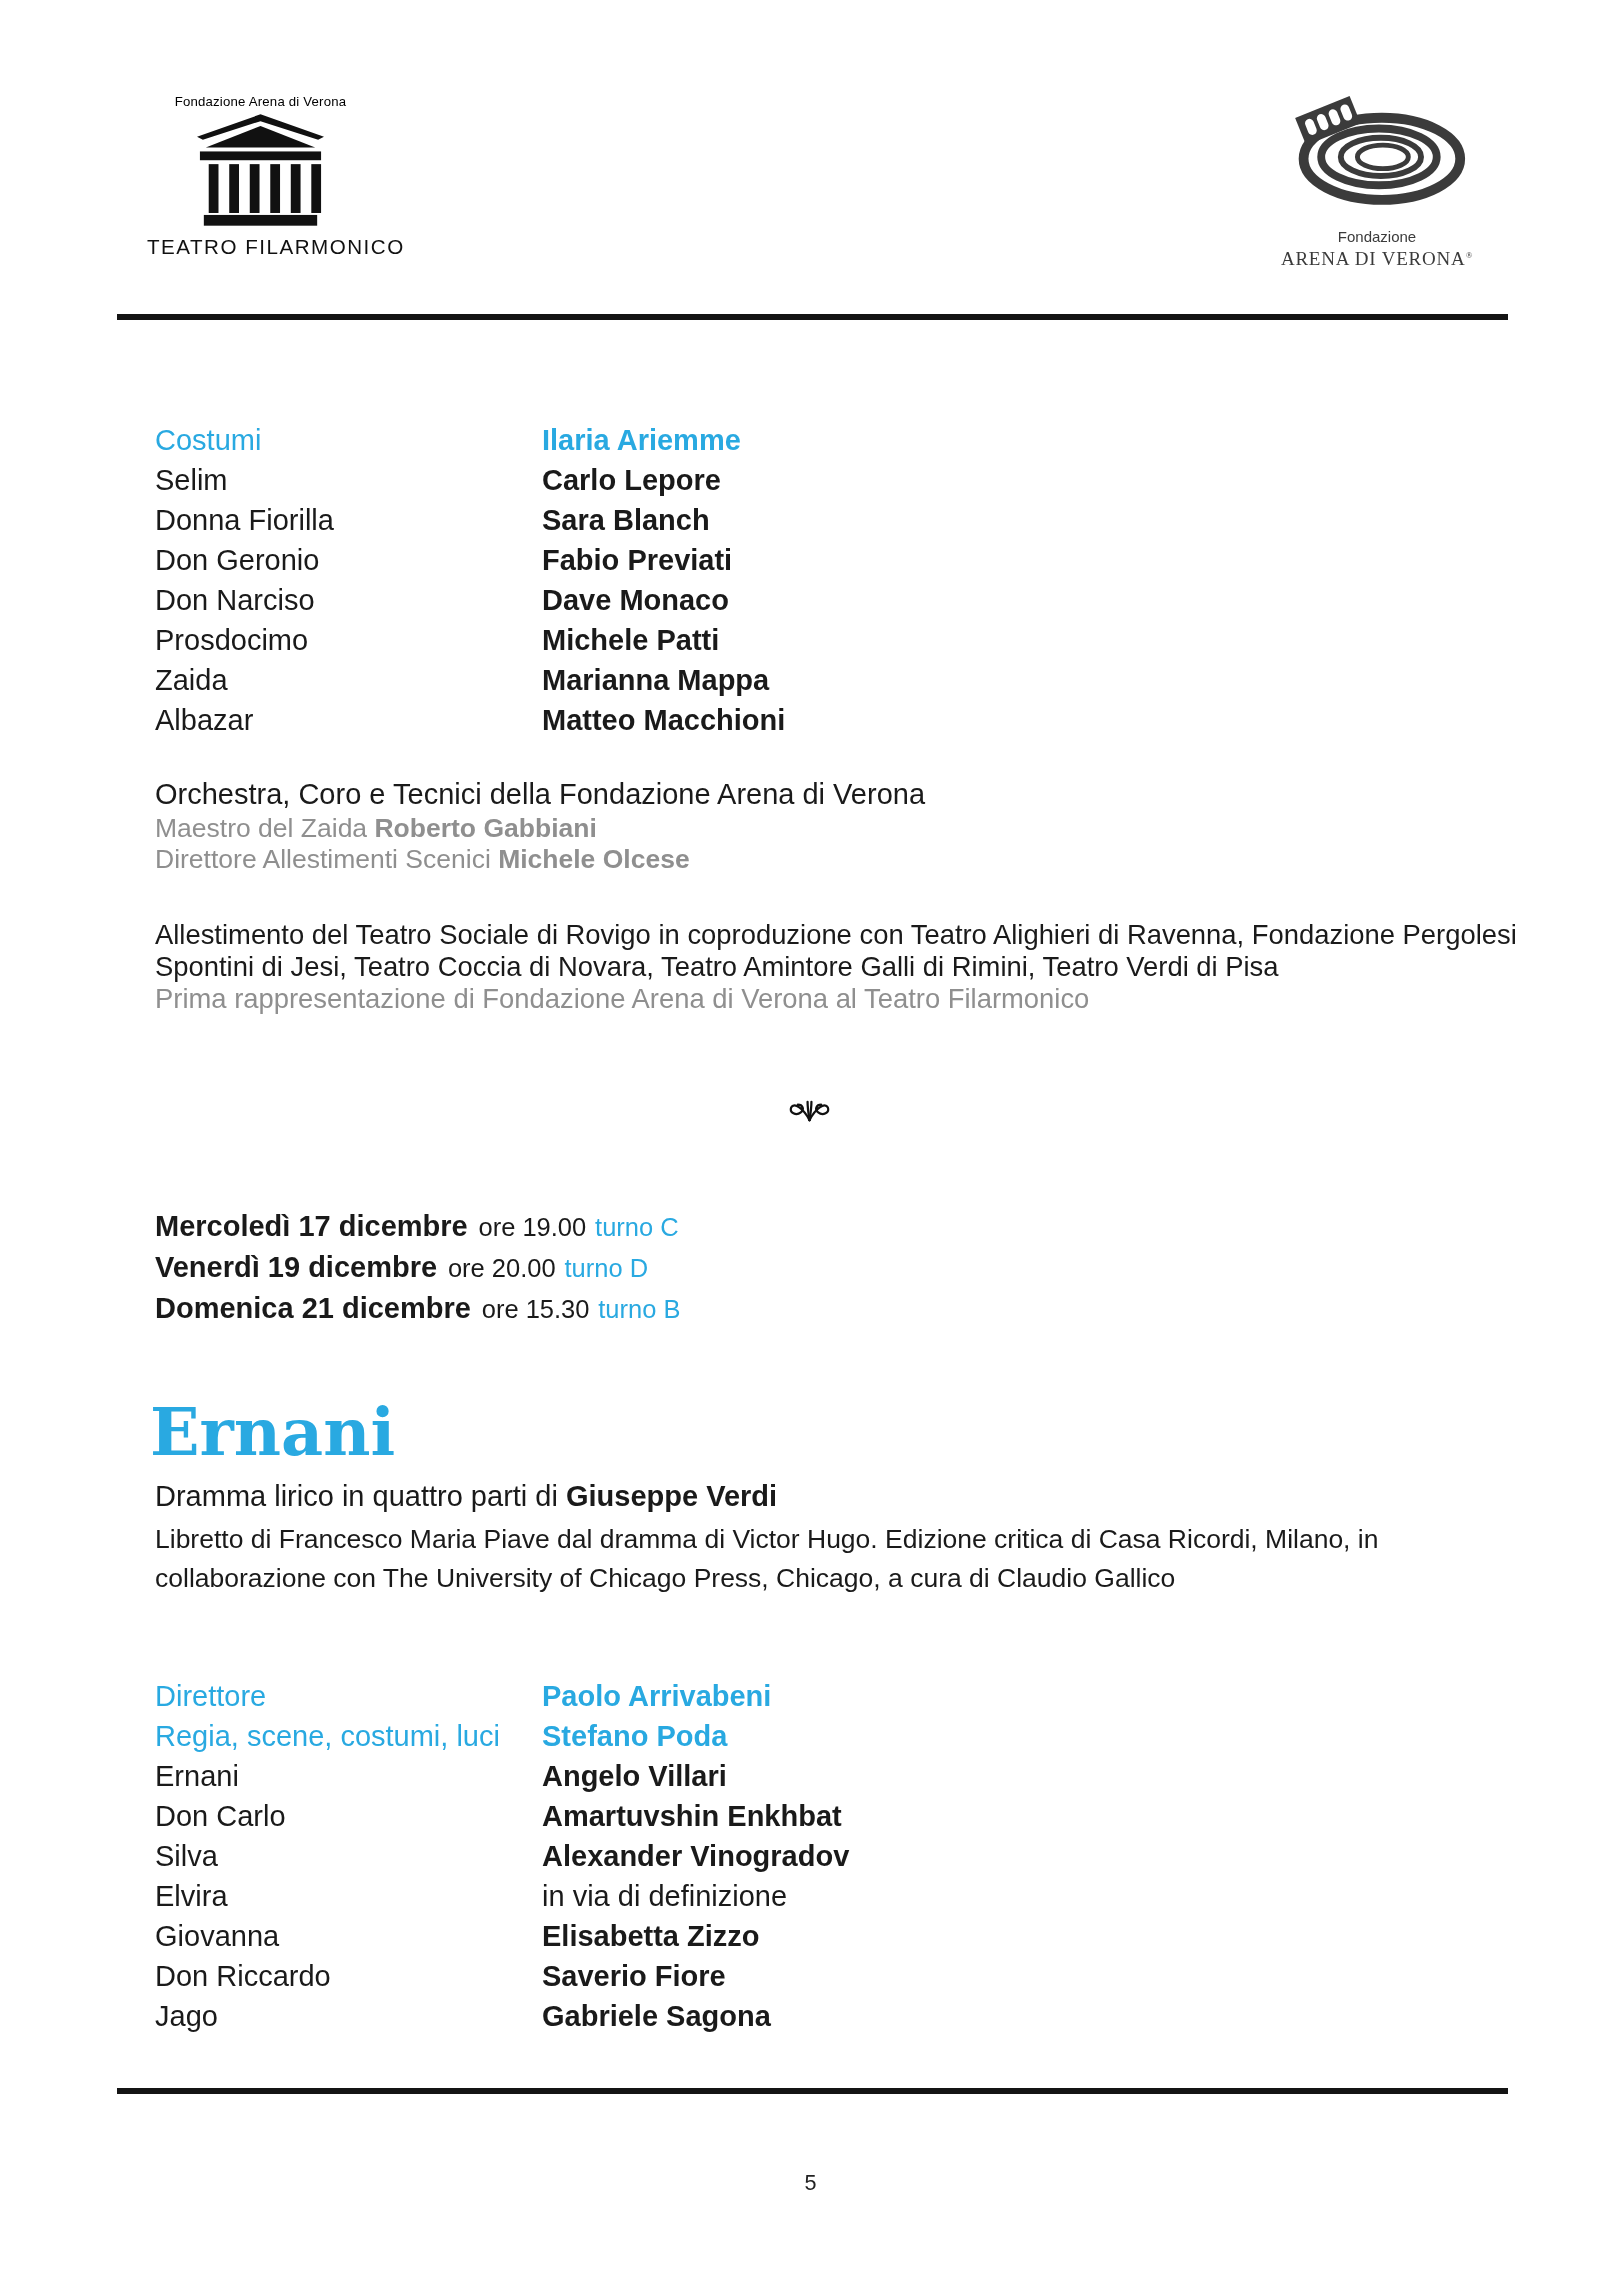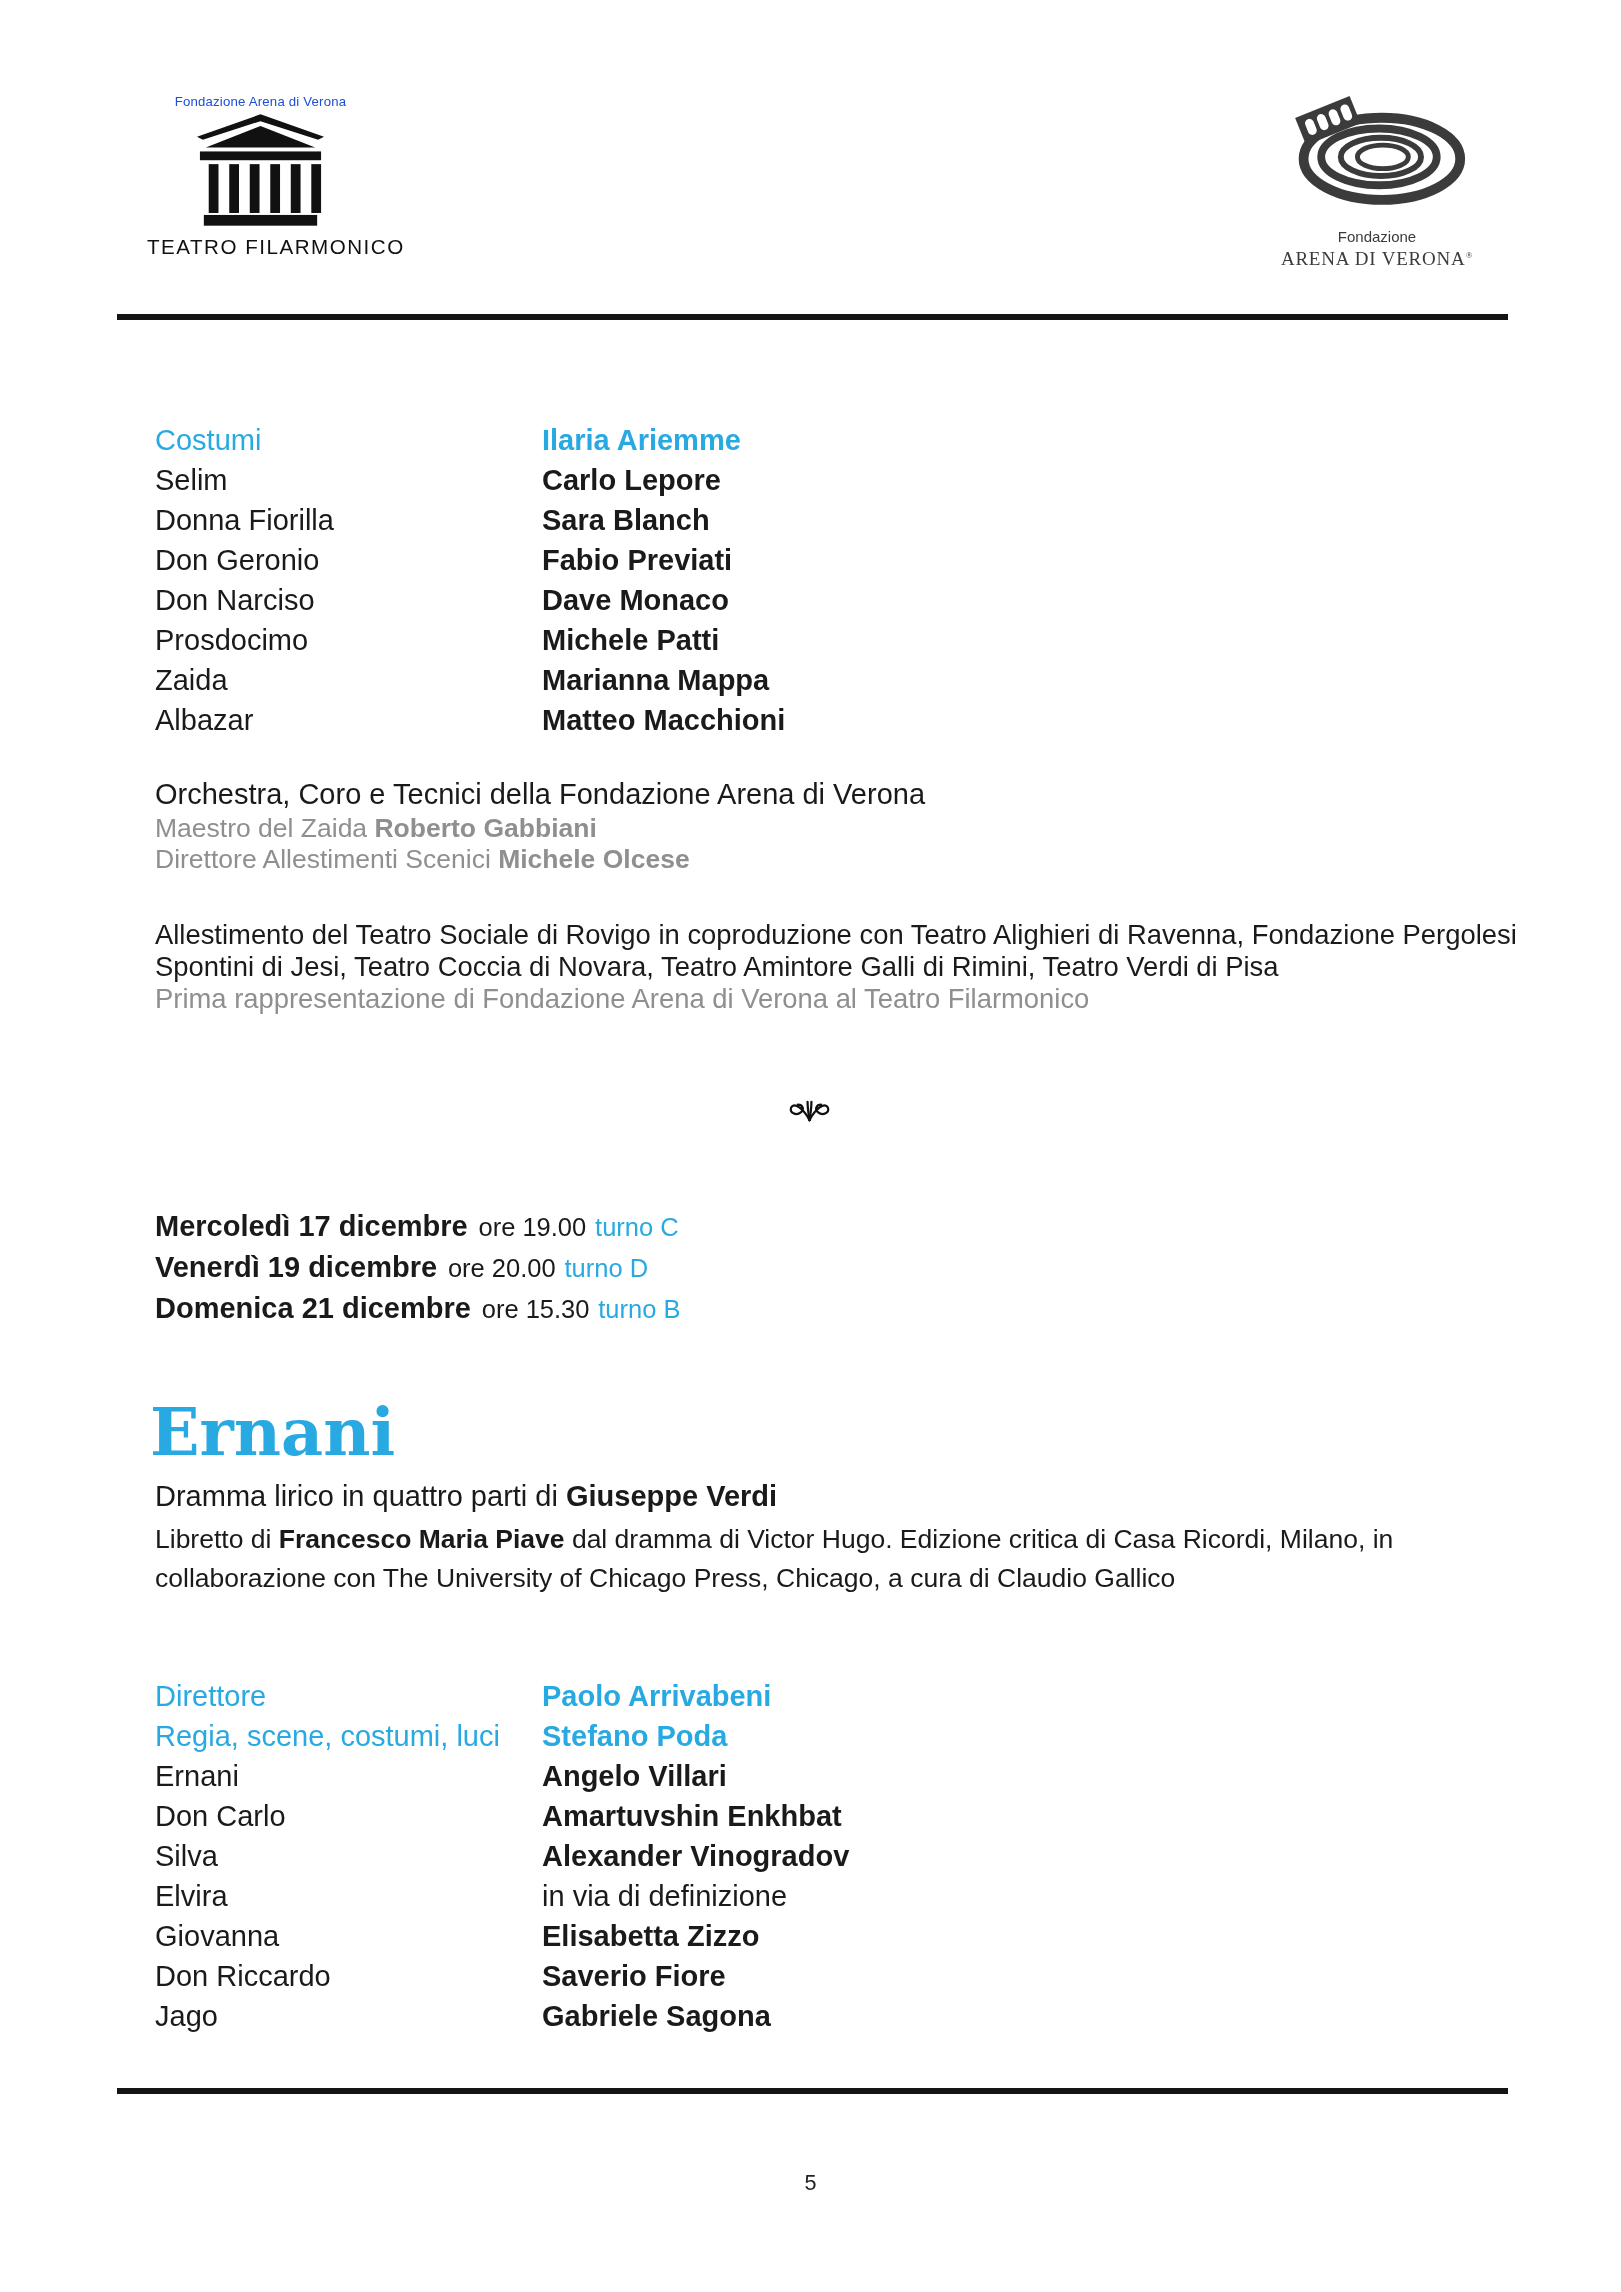--- a/index.html
+++ b/index.html
@@ -15,21 +15,21 @@
     width:1621px;height:2293px;
     margin:0 auto;
     background:#ffffff;
     font-family:"Liberation Sans",sans-serif;
     color:var(--text);
     overflow:hidden;
   }
 
   
   .logo-left{position:absolute;left:147px;top:94px;width:227px;text-align:center;}
-  .logo-caption-top{font-size:13.2px;color:#1d4ed8;letter-spacing:0.2px;margin-bottom:4.9px;}
+  .logo-caption-top{font-size:13.2px;color:#000000;letter-spacing:0.2px;margin-bottom:4.9px;}
   .logo-left svg{display:block;margin:0 auto;}
   .logo-caption-bottom{font-size:20.6px;letter-spacing:1.5px;color:#111;margin-top:8.8px;white-space:nowrap;}
 
   .logo-right{position:absolute;left:1270px;top:94px;width:214px;text-align:center;}
   .logo-right svg{display:block;margin:0 auto;}
   .arena-fondazione{font-size:15px;color:#3b3b3b;margin-top:18px;}
   .arena-name{font-family:"Liberation Serif",serif;font-size:19px;letter-spacing:0.8px;color:#3b3b3b;margin-top:2.9px;white-space:nowrap;}
   .arena-name sup{font-size:8.8px;}
 
   
@@ -71,21 +71,21 @@
 
   
   .opera-title{
     position:absolute;left:150px;top:1394px;margin:0;
     font-family:"DejaVu Serif",serif;font-weight:bold;
     font-size:65px;line-height:76px;color:var(--accent);
   }
   .opera-genre{position:absolute;left:155px;top:1478px;margin:0;font-size:29px;line-height:37px;}
   .opera-genre b{font-weight:bold;}
   .opera-libretto{position:absolute;left:155px;top:1520px;width:1364px;margin:0;font-size:26.5px;line-height:39px;}
-  .opera-libretto b{font-weight:bold;}
+  .opera-libretto b{font-weight:normal;}
 
   
   .page-number{position:absolute;left:0;right:0;top:2170px;text-align:center;font-size:21.6px;color:#222;}
 </style>
 </head>
 <body>
 
 <div class="page">
 
   <div class="logo-left">

